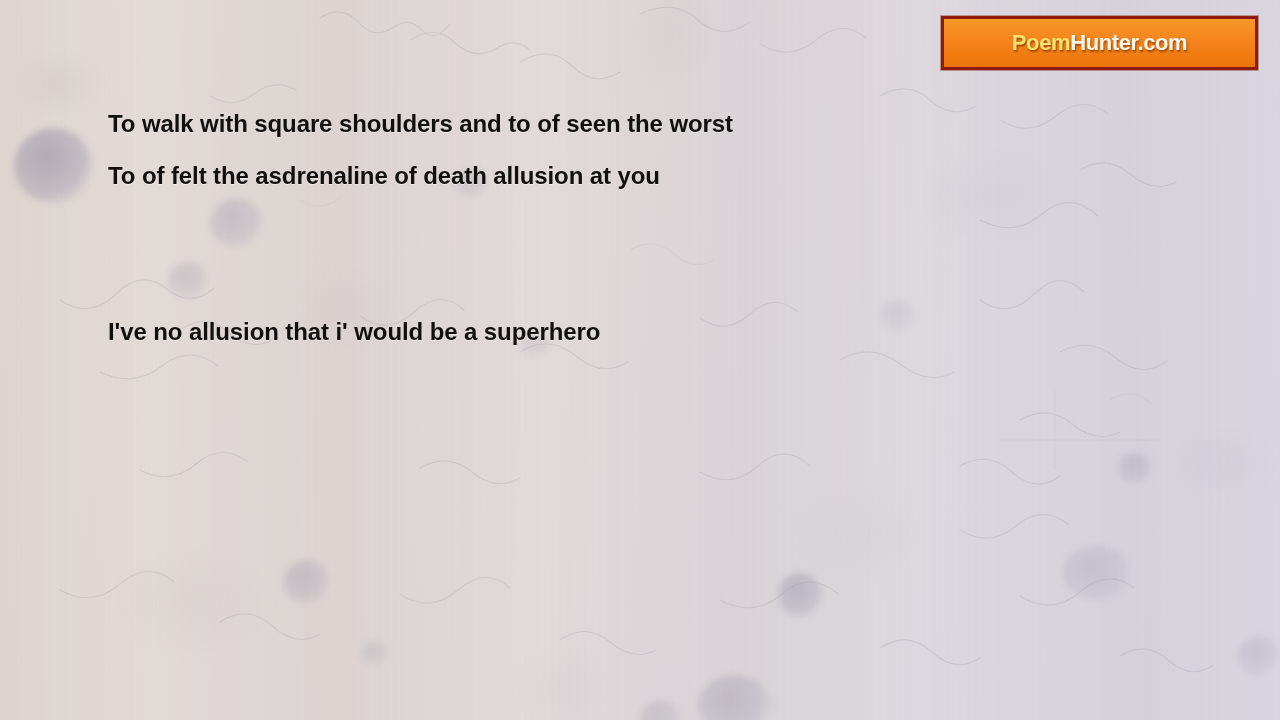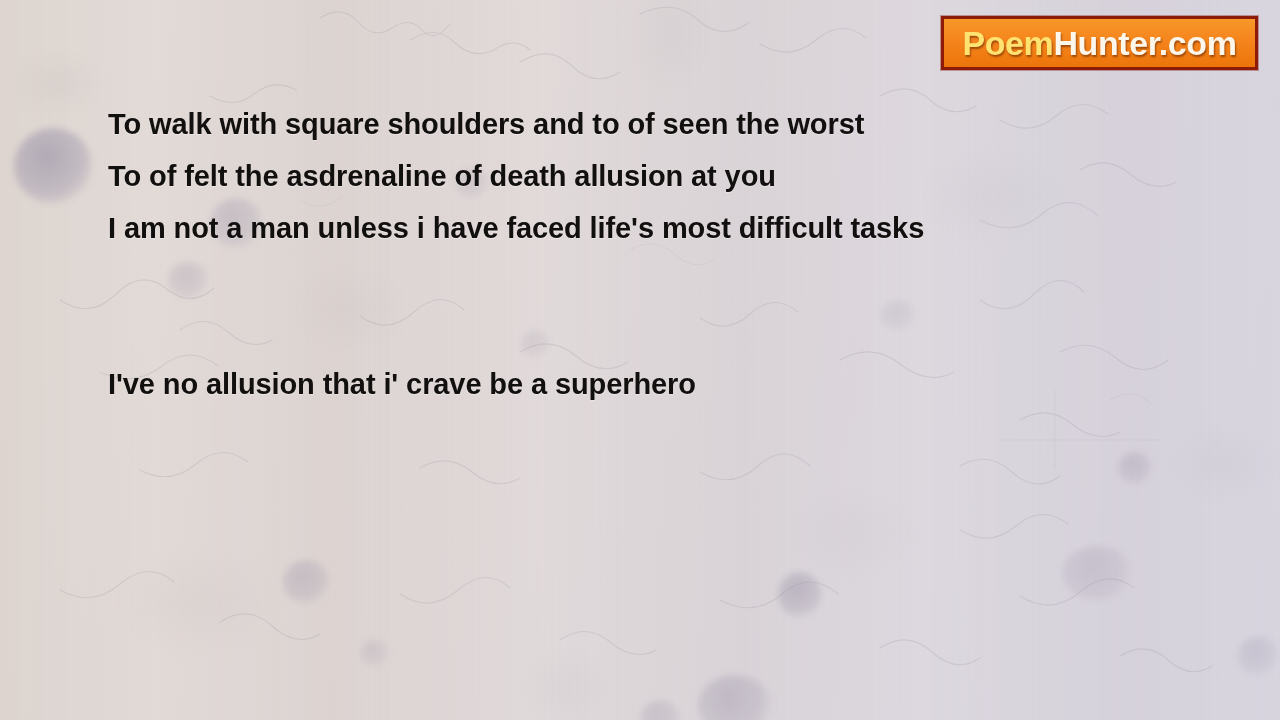--- a/index.html
+++ b/index.html
@@ -104,40 +104,40 @@
     border: 3px solid #8d1b07;
     background: linear-gradient(180deg, #f79829 0%, #f5841c 46%, #ec7509 100%);
     display: flex;
     align-items: center;
     justify-content: center;
     box-shadow: 0 0 0 1px rgba(120,20,6,.35);
   }
   .logo-text {
     font-family: "Liberation Sans", sans-serif;
     font-weight: bold;
-    font-size: 34px;
+    font-size: 22px;
     line-height: 1;
     letter-spacing: -0.4px;
     white-space: nowrap;
     text-shadow: 1px 2px 2px rgba(90,30,0,.55);
   }
   .logo-poem   { color: #ffe371; }
   .logo-hunter { color: #fdf6ea; }
 
   
   .poem {
     position: absolute;
     left: 108px;
     top: 98px;
     width: 1172px;
   }
   .line {
     font-family: "Liberation Sans", sans-serif;
     font-weight: bold;
-    font-size: 29px;
+    font-size: 24px;
     line-height: 52px;
     height: 52px;
     color: #120f0f;
     white-space: nowrap;
     letter-spacing: -0.1px;
     text-shadow: 0 1px 0 rgba(255,255,255,.35);
   }
   .line.blank { color: transparent; }
 </style>
 </head>
@@ -213,19 +213,18 @@
 
   <div class="logo">
     <span class="logo-text">
       <span class="logo-poem">Poem</span><span class="logo-hunter">Hunter.com</span>
     </span>
   </div>
 
   <div class="poem">
     <div class="line">To walk with square shoulders and to of seen the worst</div>
     <div class="line">To of felt the asdrenaline of death allusion at you</div>
-    <div class="line">I am not a man unless i have faced life's most difficult tasks</div>
     <div class="line blank"></div>
     <div class="line blank"></div>
-    <div class="line">I've no allusion that i' crave be a superhero</div>
+    <div class="line">I've no allusion that i' would be a superhero</div>
   </div>
 
 </div>
 
 </body></html>

